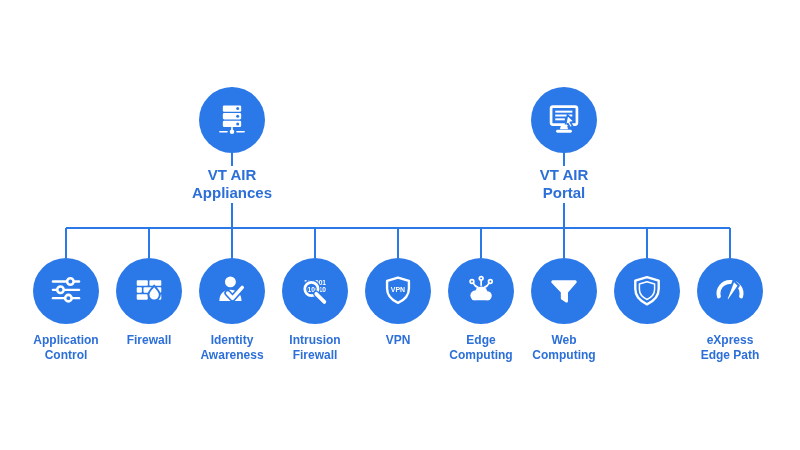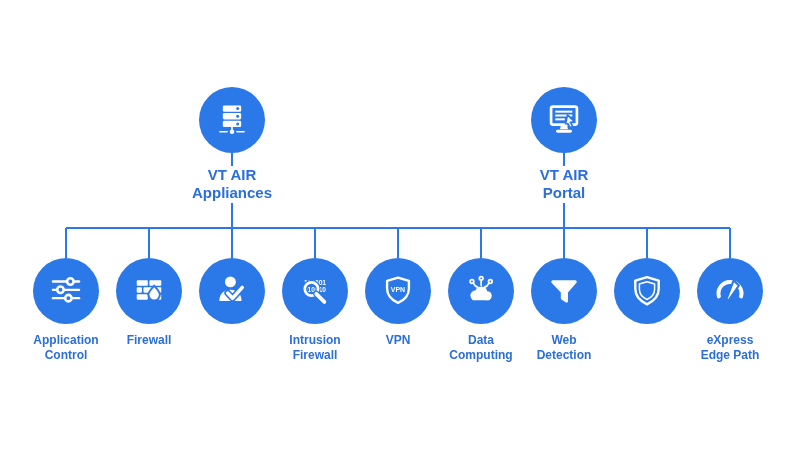--- a/index.html
+++ b/index.html
@@ -124,20 +124,22 @@
   <div class="lbl botlbl c2">Firewall</div>
 
   <div class="circle bot c3">
     <svg viewBox="0 0 48 48" width="38" height="38">
       <circle class="wf" cx="22" cy="12.5" r="6.9"></circle>
       <path class="wf" d="M8,36.5 c0,-9.3 6.3,-14 14,-14 c7.7,0 14,4.7 14,14 z"></path>
       <path class="nf sa" stroke-width="8.5" stroke-linecap="round" stroke-linejoin="round" d="M18.5,26.5 l6.2,6.7 L37,19.5"></path>
       <path class="nf sw" stroke-width="4.4" stroke-linecap="round" stroke-linejoin="round" d="M18.5,26.5 l6.2,6.7 L37,19.5"></path>
     </svg>
   </div>
+  <div class="lbl botlbl c3">Identity
+Awareness</div>
 
   <div class="circle bot c4">
     <svg viewBox="0 0 48 48" width="38" height="38">
       <text class="wf" x="24" y="15.8" font-size="9.4" font-weight="bold" text-anchor="middle" textLength="28" lengthAdjust="spacingAndGlyphs">101001</text>
       <text class="wf" x="24" y="25.2" font-size="9.4" font-weight="bold" text-anchor="middle" textLength="28" lengthAdjust="spacingAndGlyphs">010010</text>
       <circle class="nf sa" cx="19.5" cy="21.5" r="8.4" stroke-width="6.5"></circle>
       <circle class="nf sw" cx="19.5" cy="21.5" r="8.4" stroke-width="3.4"></circle>
       <line class="sa" x1="25.6" y1="27.6" x2="35.5" y2="37.5" stroke-width="8" stroke-linecap="round"></line>
       <line class="sw" x1="25.6" y1="27.6" x2="35.8" y2="37.8" stroke-width="4.8" stroke-linecap="round"></line>
     </svg>
@@ -164,30 +166,30 @@
         <path d="M34.2,14 c-1.4,2.8 -3.8,4.8 -6.6,5.8"></path>
       </g>
       <g class="wf">
         <circle cx="16.8" cy="29.5" r="6.2"></circle>
         <circle cx="24.3" cy="26" r="7.8"></circle>
         <circle cx="31.8" cy="30" r="5.8"></circle>
         <rect x="12" y="28.5" width="24" height="7.3" rx="3.6"></rect>
       </g>
     </svg>
   </div>
-  <div class="lbl botlbl c6">Data
+  <div class="lbl botlbl c6">Edge
 Computing</div>
 
   <div class="circle bot c7">
     <svg viewBox="0 0 48 48" width="38" height="38">
       <path class="wf" d="M9.8,10.5 L38.2,10.5 A1.9,1.9 0 0 1 39.7,13.6 L29,26 V37 A1.7,1.7 0 0 1 26.4,38.4 L21.3,35.2 A2.6,2.6 0 0 1 20,33 V26 L8.3,13.6 A1.9,1.9 0 0 1 9.8,10.5 Z"></path>
     </svg>
   </div>
   <div class="lbl botlbl c7">Web
-Detection</div>
+Computing</div>
 
   <div class="circle bot c8">
     <svg viewBox="0 0 48 48" width="38" height="38">
       <path class="nf sw" stroke-width="3" stroke-linejoin="round" d="M24,6.5 L38.8,11 V21.3 c0,10.3 -6.7,15.9 -14.8,19.5 C15.9,37.2 9.2,31.6 9.2,21.3 V11 Z"></path>
       <path class="nf sw" stroke-width="1.9" stroke-linejoin="round" d="M24,12.2 L33.6,15.1 V21.9 c0,6.7 -4.35,10.4 -9.6,12.8 c-5.25,-2.4 -9.6,-6.1 -9.6,-12.8 V15.1 Z"></path>
     </svg>
   </div>
 
   <div class="circle bot c9">
     <svg viewBox="0 0 48 48" width="38" height="38">

